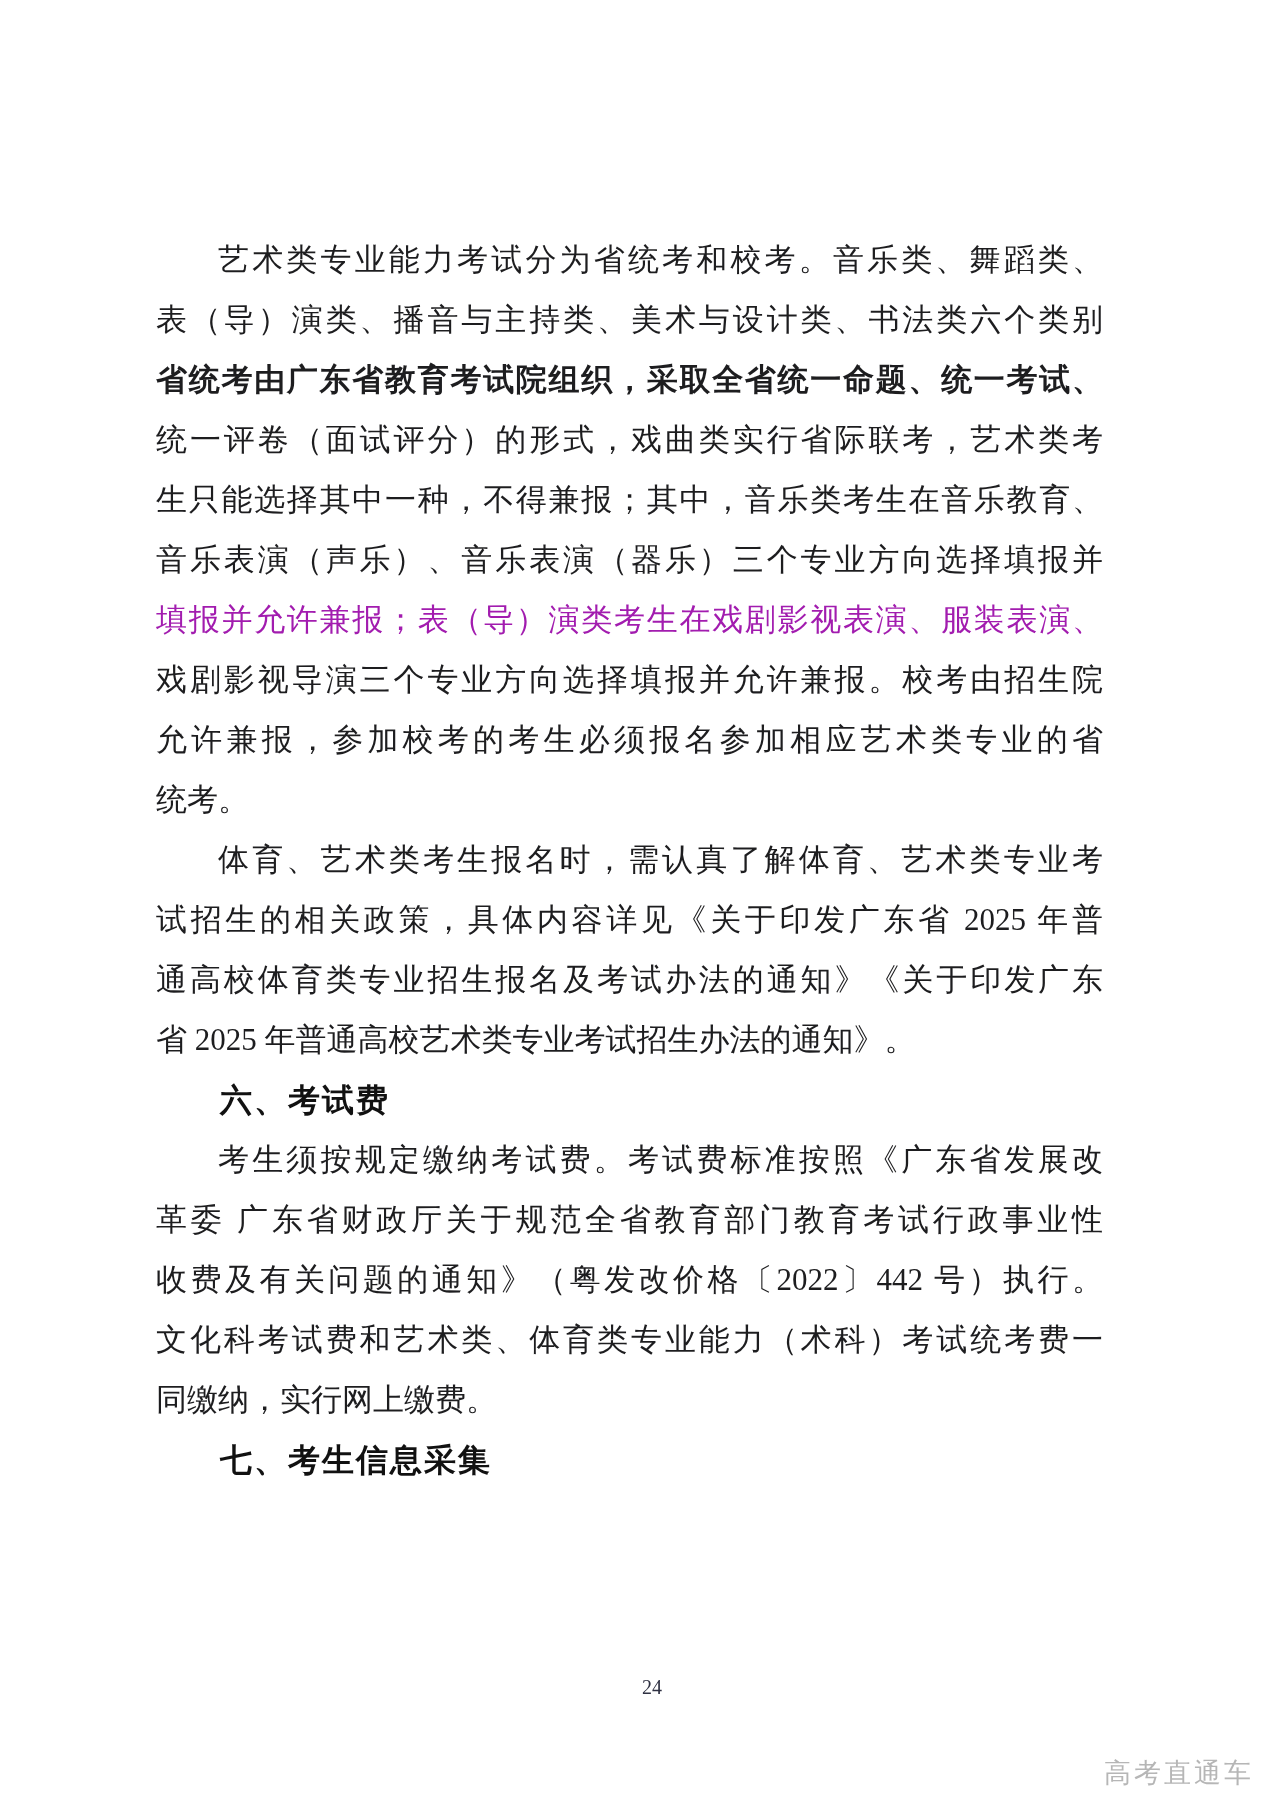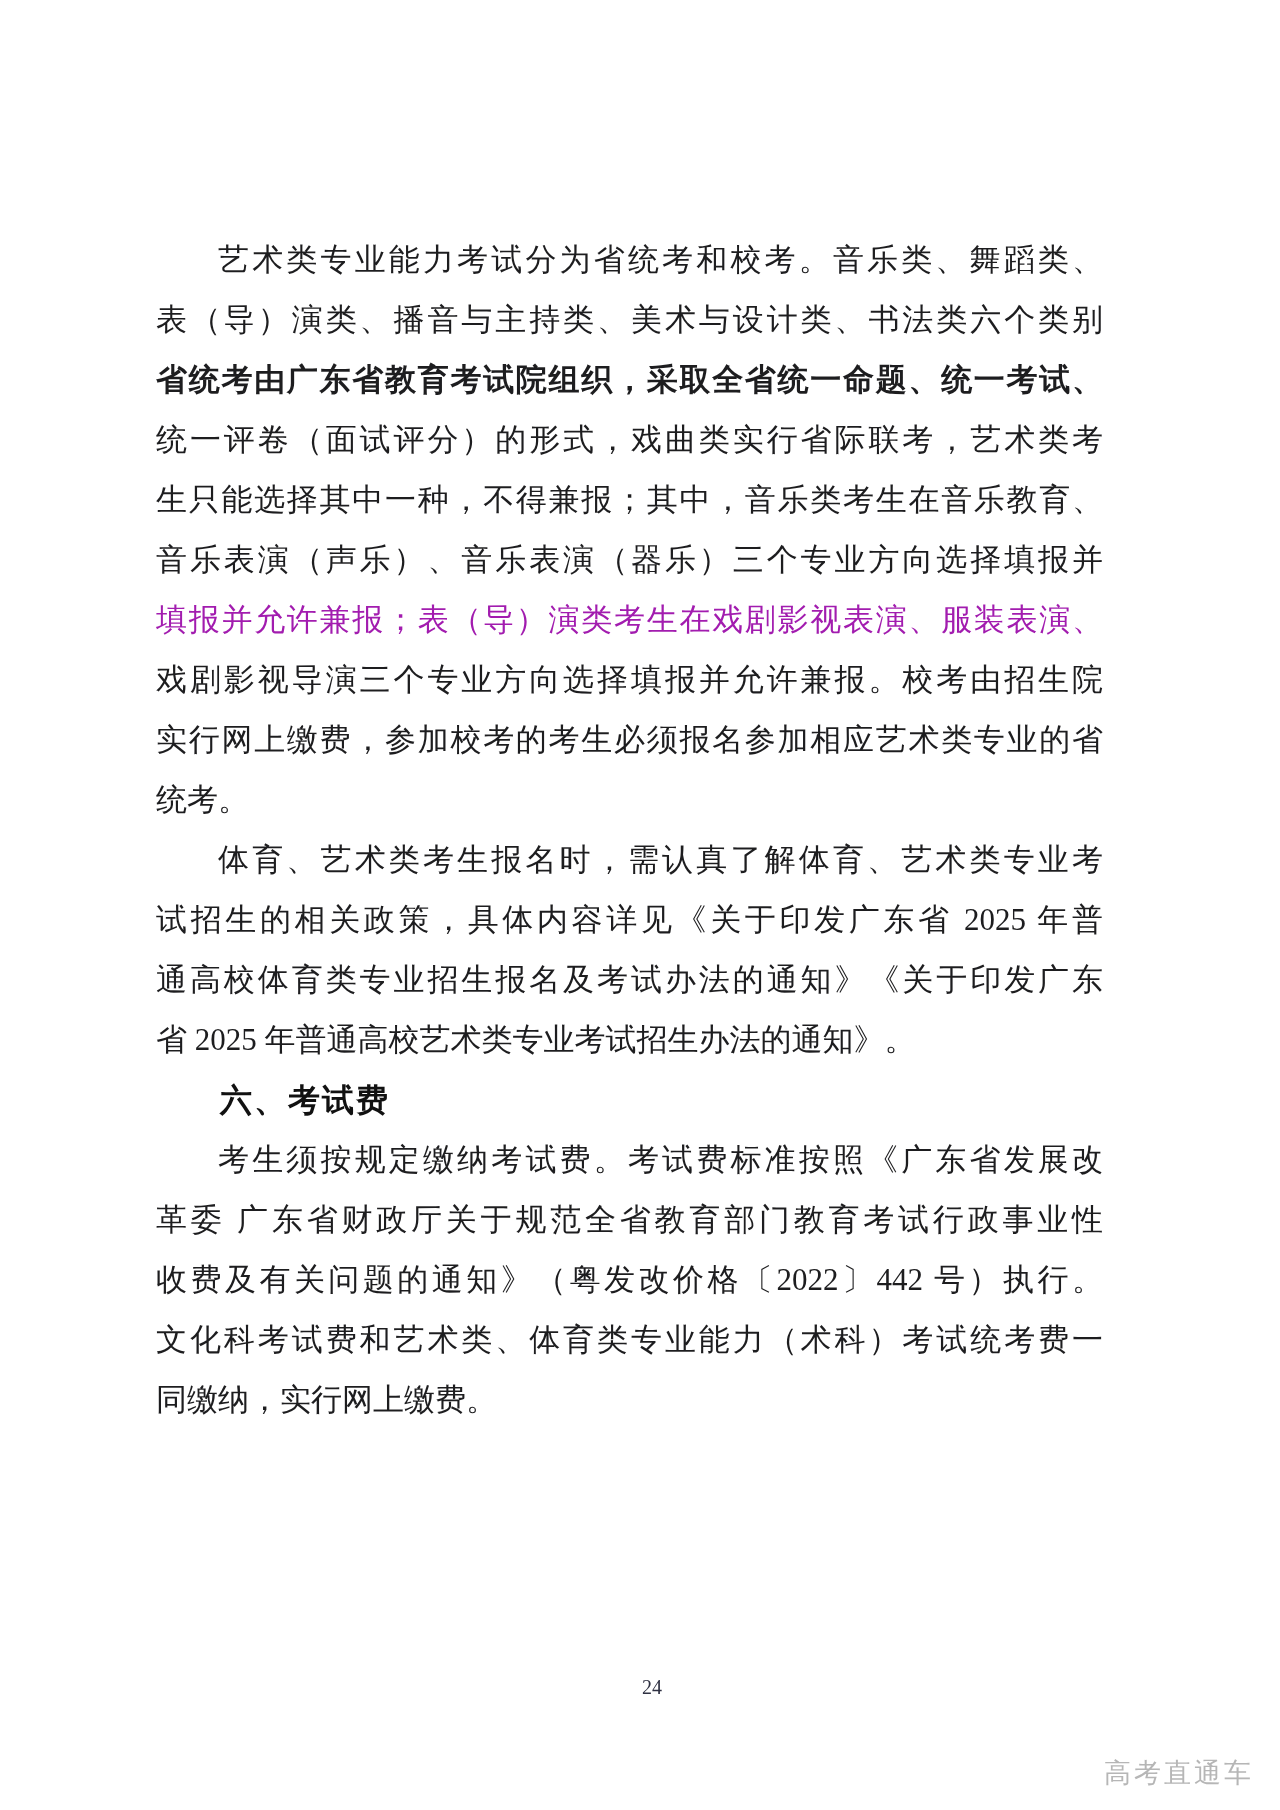--- a/index.html
+++ b/index.html
@@ -78,28 +78,29 @@
 <div class="page" style="background: rgb(255, 255, 255);">
   <div class="content" id="content">
       <div class="line body-line first" style="color: rgb(29, 29, 31);">艺术类专业能力考试分为省统考和校考。音乐类、舞蹈类、</div>
       <div class="line body-line" style="color: rgb(29, 29, 31);">表（导）演类、播音与主持类、美术与设计类、书法类六个类别</div>
       <div class="line body-line" style="color: rgb(29, 29, 31); font-weight: bold;">省统考由广东省教育考试院组织，采取全省统一命题、统一考试、</div>
       <div class="line body-line" style="color: rgb(29, 29, 31);">统一评卷（面试评分）的形式，戏曲类实行省际联考，艺术类考</div>
       <div class="line body-line" style="color: rgb(29, 29, 31);">生只能选择其中一种，不得兼报；其中，音乐类考生在音乐教育、</div>
       <div class="line body-line" style="color: rgb(29, 29, 31);">音乐表演（声乐）、音乐表演（器乐）三个专业方向选择填报并</div>
       <div class="line body-line" style="color: #a21caf;">填报并允许兼报；表（导）演类考生在戏剧影视表演、服装表演、</div>
       <div class="line body-line" style="color: rgb(29, 29, 31);">戏剧影视导演三个专业方向选择填报并允许兼报。校考由招生院</div>
-      <div class="line body-line" style="color: rgb(29, 29, 31);">实行网上缴费，参加校考的考生必须报名参加相应艺术类专业的省</div>
+      <div class="line body-line" style="color: rgb(29, 29, 31);">允许兼报，参加校考的考生必须报名参加相应艺术类专业的省</div>
       <div class="line body-line last" style="color: rgb(29, 29, 31);">统考。</div>
       <div class="line body-line first" style="color: rgb(29, 29, 31);">体育、艺术类考生报名时，需认真了解体育、艺术类专业考</div>
       <div class="line body-line" style="color: rgb(29, 29, 31);">试招生的相关政策，具体内容详见《关于印发广东省 2025 年普</div>
       <div class="line body-line" style="color: rgb(29, 29, 31);">通高校体育类专业招生报名及考试办法的通知》《关于印发广东</div>
       <div class="line body-line last" style="color: rgb(29, 29, 31);">省 2025 年普通高校艺术类专业考试招生办法的通知》。</div>
       <div class="line heading-line" style="color: rgb(17, 17, 17);">六、考试费</div>
       <div class="line body-line first" style="color: rgb(29, 29, 31);">考生须按规定缴纳考试费。考试费标准按照《广东省发展改</div>
       <div class="line body-line" style="color: rgb(29, 29, 31);">革委 广东省财政厅关于规范全省教育部门教育考试行政事业性</div>
       <div class="line body-line" style="color: rgb(29, 29, 31);">收费及有关问题的通知》（粤发改价格〔2022〕442 号）执行。</div>
       <div class="line body-line" style="color: rgb(29, 29, 31);">文化科考试费和艺术类、体育类专业能力（术科）考试统考费一</div>
       <div class="line body-line last" style="color: rgb(29, 29, 31);">同缴纳，实行网上缴费。</div>
+      <div class="line heading-line" style="color: rgb(17, 17, 17);">七、考生信息采集</div>
     </div>
   <div class="page-number" style="color: rgb(47, 49, 66);">24</div>
   <div class="watermark" style="color: rgb(182, 182, 182);">高考直通车</div>
 </div>
 
 </body></html>

